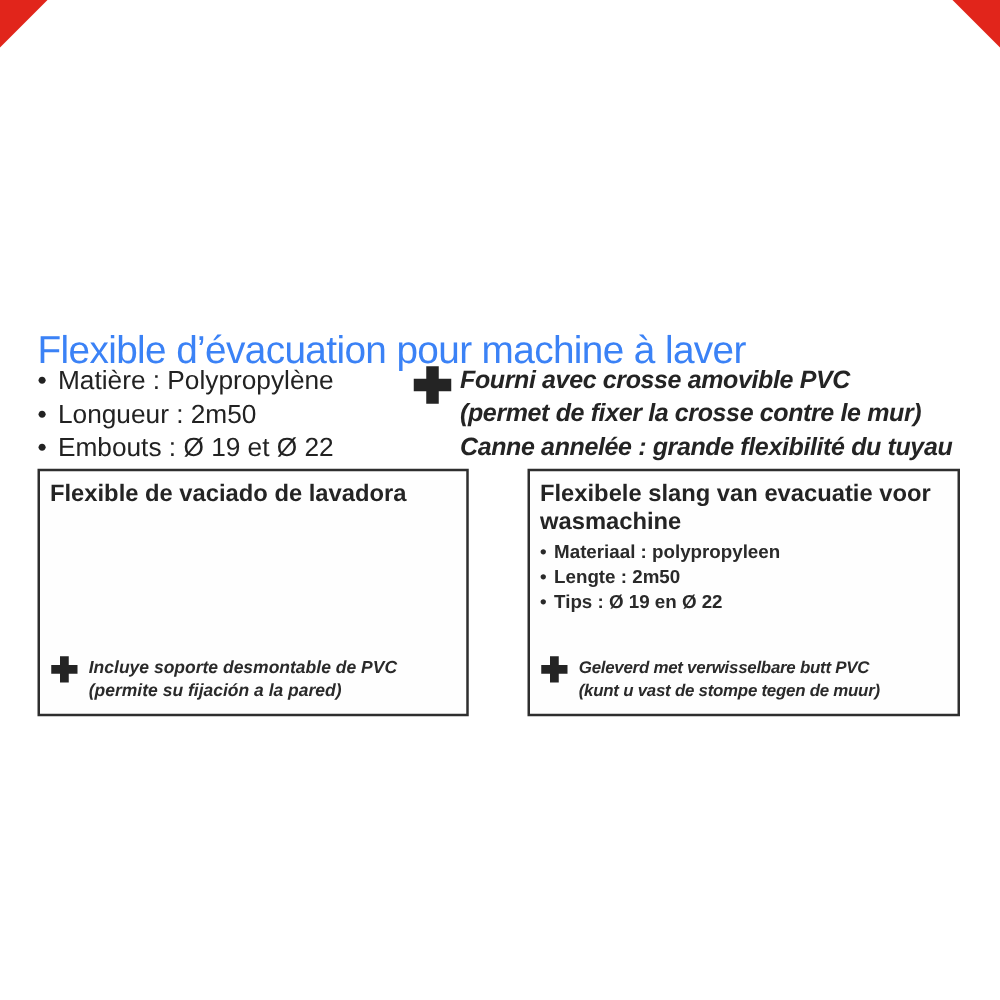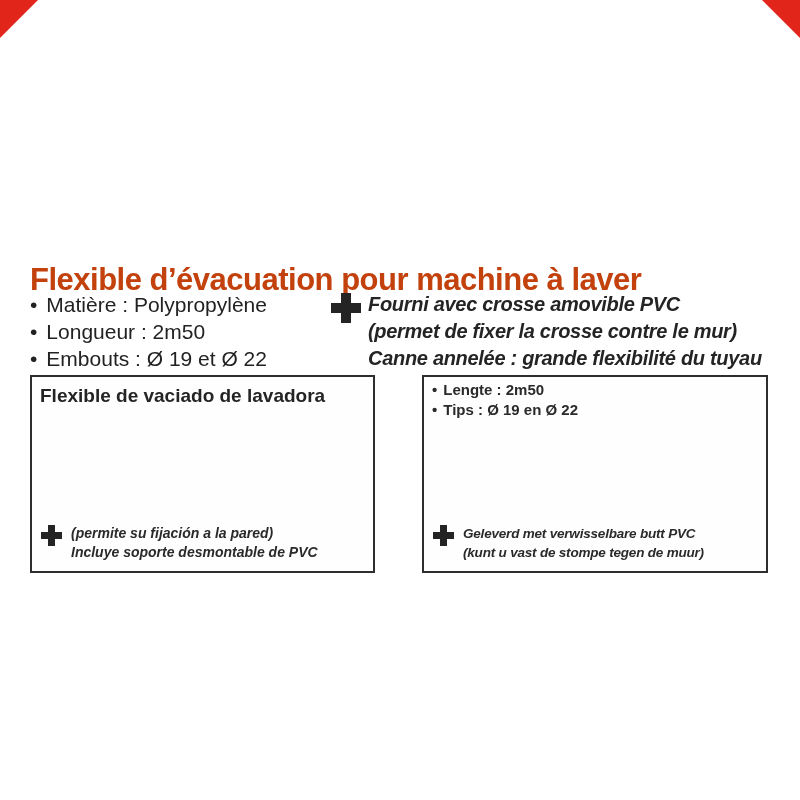--- a/index.html
+++ b/index.html
@@ -11,22 +11,22 @@
   }
 
   
   .corner { position: absolute; top: 0; width: 0; height: 0; }
   .corner-left  { left: 0;  border-top: 38px solid #e1251b; border-right: 38px solid transparent; }
   .corner-right { right: 0; border-top: 38px solid #e1251b; border-left: 38px solid transparent; }
 
   
   .main-title {
     position: absolute; left: 30px; top: 241px;
-    font-size: 31px; font-weight: bold; line-height: 36px;
-    letter-spacing: -0.5px; white-space: nowrap; color: #c2410c;
+    font-size: 31px; font-weight: normal; line-height: 36px;
+    letter-spacing: -0.5px; white-space: nowrap; color: #3b82f6;
   }
 
   
   .specs-fr {
     position: absolute; left: 30px; top: 291px;
     margin: 0; padding: 0; list-style: none;
     font-size: 21px; font-weight: normal; line-height: 27px; color: #222;
   }
   .specs-fr li { white-space: nowrap; }
   .specs-fr li::before { content: "\2022"; margin-right: 9px; }
@@ -97,27 +97,29 @@
   <span class="plus plus-lg"></span>
   <div class="line">Fourni avec crosse amovible PVC</div>
   <div class="line">(permet de fixer la crosse contre le mur)</div>
   <div class="line">Canne annelée : grande flexibilité du tuyau</div>
 </div>
 
 <div class="lang-box box-es">
   <div class="box-title">Flexible de vaciado de lavadora</div>
   <div class="box-feature">
     <span class="plus plus-sm"></span>
+    <div class="line">Incluye soporte  desmontable de PVC</div>
     <div class="line">(permite su fijación a la pared)</div>
-    <div class="line">Incluye soporte  desmontable de PVC</div>
   </div>
 </div>
 
 <div class="lang-box box-nl">
+  <div class="box-title">Flexibele slang van evacuatie voor wasmachine</div>
   <ul class="box-list">
+    <li>Materiaal : polypropyleen</li>
     <li>Lengte : 2m50</li>
     <li>Tips : Ø 19 en Ø 22</li>
   </ul>
   <div class="box-feature">
     <span class="plus plus-sm"></span>
     <div class="line">Geleverd met verwisselbare butt PVC</div>
     <div class="line">(kunt u vast de stompe tegen de muur)</div>
   </div>
 </div>
 

